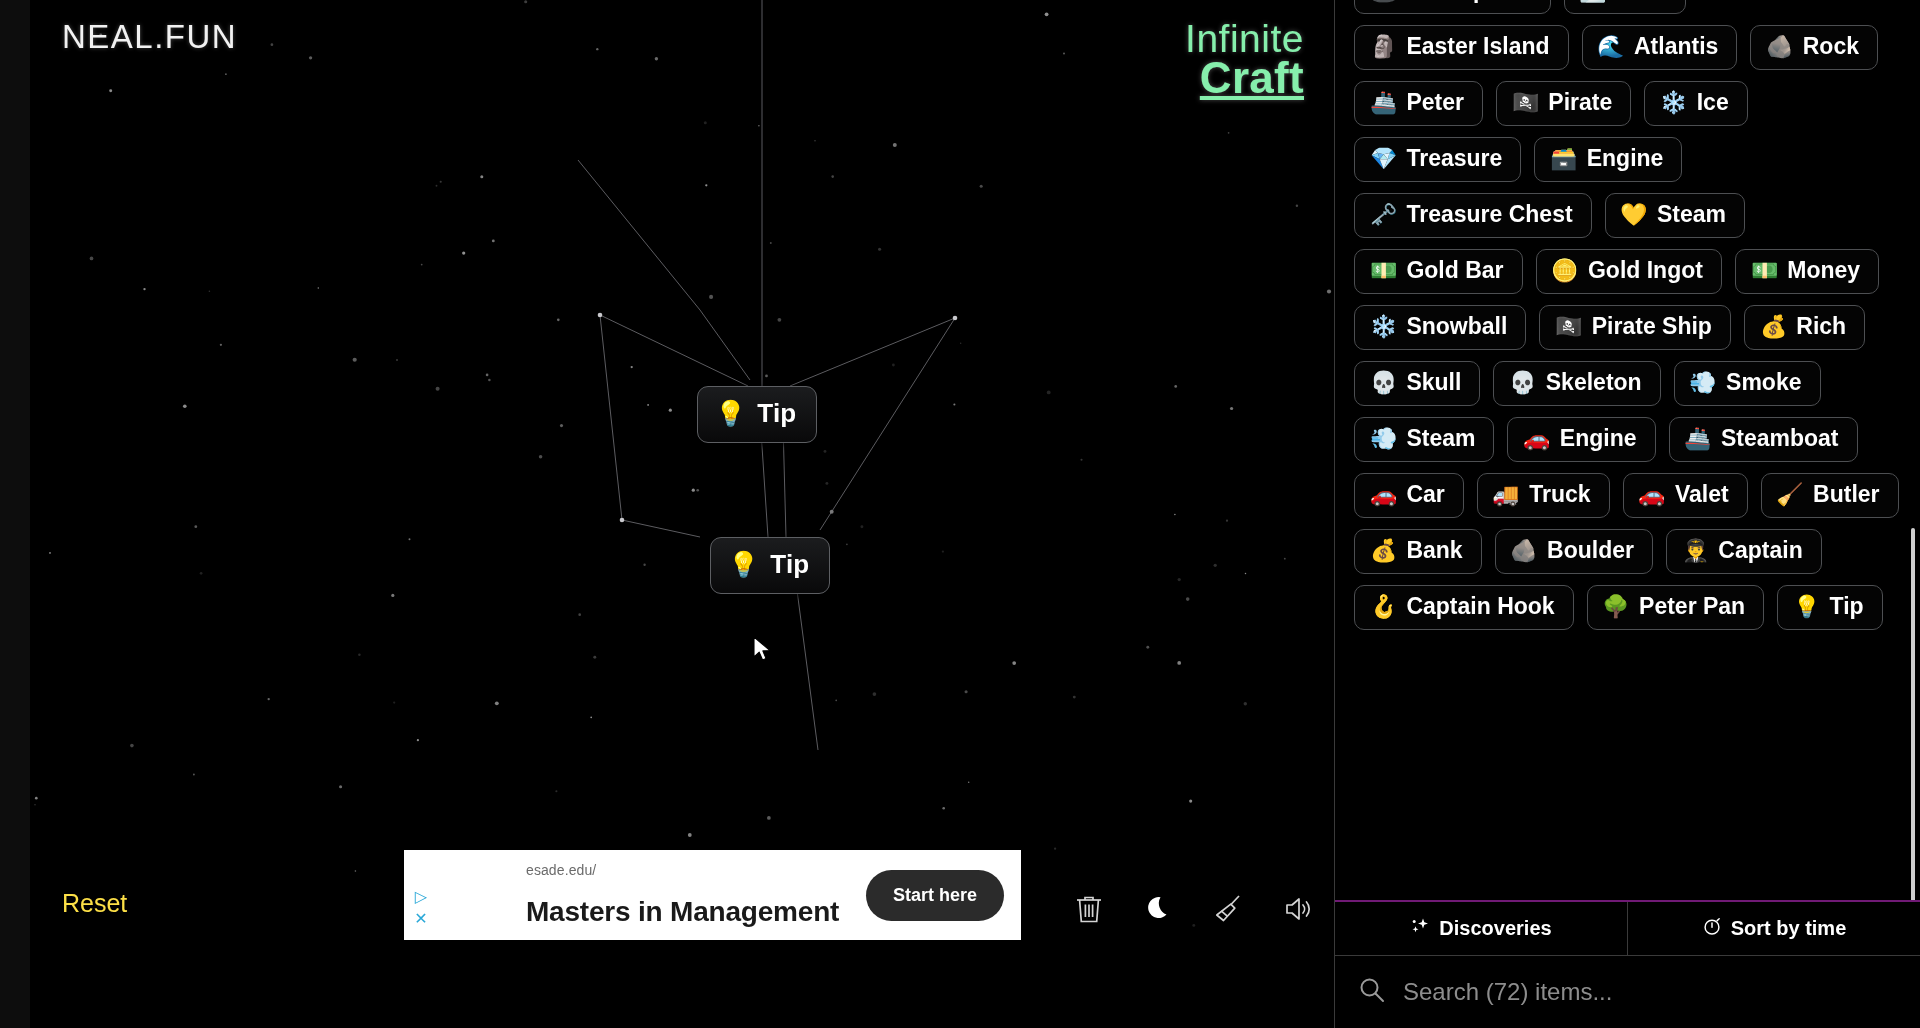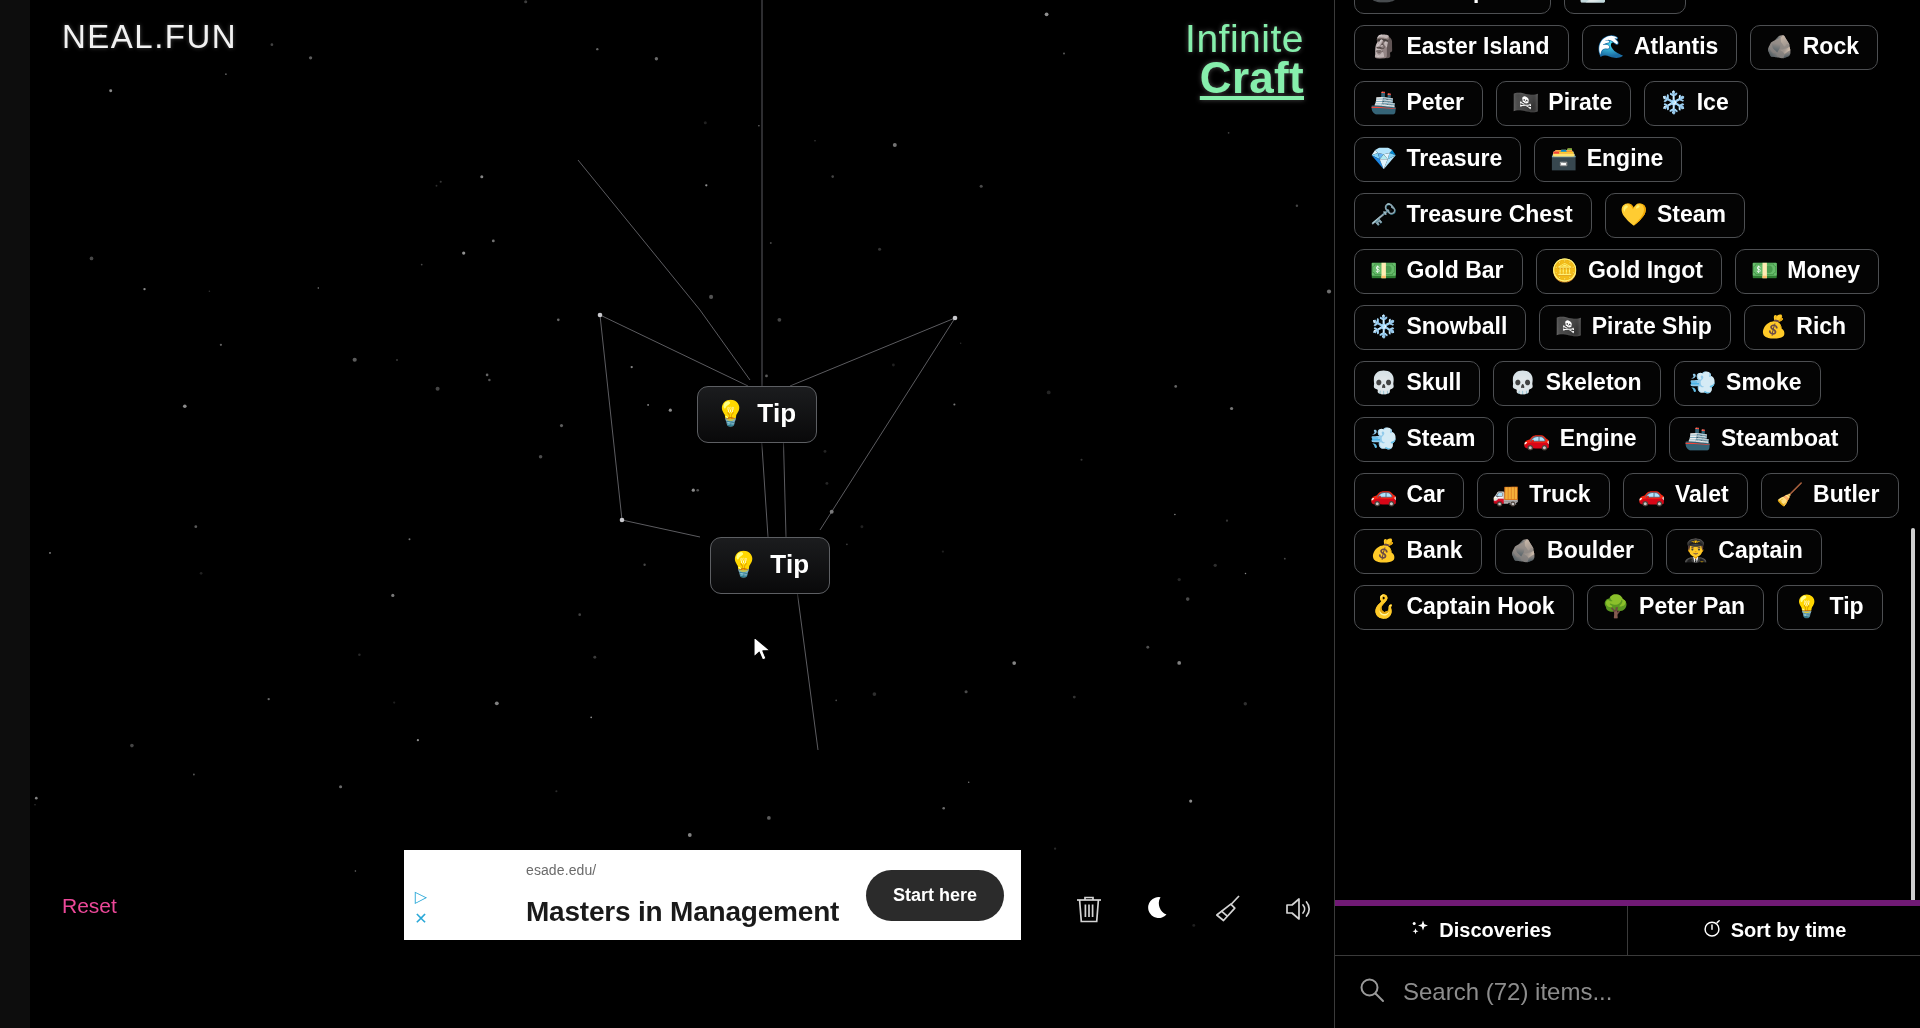--- a/index.html
+++ b/index.html
@@ -124,22 +124,22 @@
     border-radius: 30px;
     border: none;
     white-space: nowrap;
     cursor: pointer;
   }
 
   
   .reset-btn {
     position: absolute;
     left: 62px; bottom: 22px;
-    color: #ec4899;
-    font-size: 21px;
+    color: #fde047;
+    font-size: 25px;
     background: none; border: none;
     cursor: pointer;
     font-family: "Liberation Sans", sans-serif;
     margin-top: 21px;
   }
   #tool-icons {
     position: absolute;
     right: 18px; bottom: 14px;
     display: flex;
     align-items: center;
@@ -202,21 +202,21 @@
     top: 528px;
     width: 4px;
     height: 390px;
     background: #cfcfcf;
     border-radius: 3px;
     cursor: pointer;
   }
 
   #tabs {
     display: flex;
-    border-top: 6px solid #701a75;
+    border-top: 2px solid #701a75;
     border-bottom: 1px solid #3a3a3a;
     height: 56px;
     flex: 0 0 auto;
   }
   #tabs .tab {
     flex: 1;
     display: flex;
     align-items: center;
     justify-content: center;
     gap: 9px;

